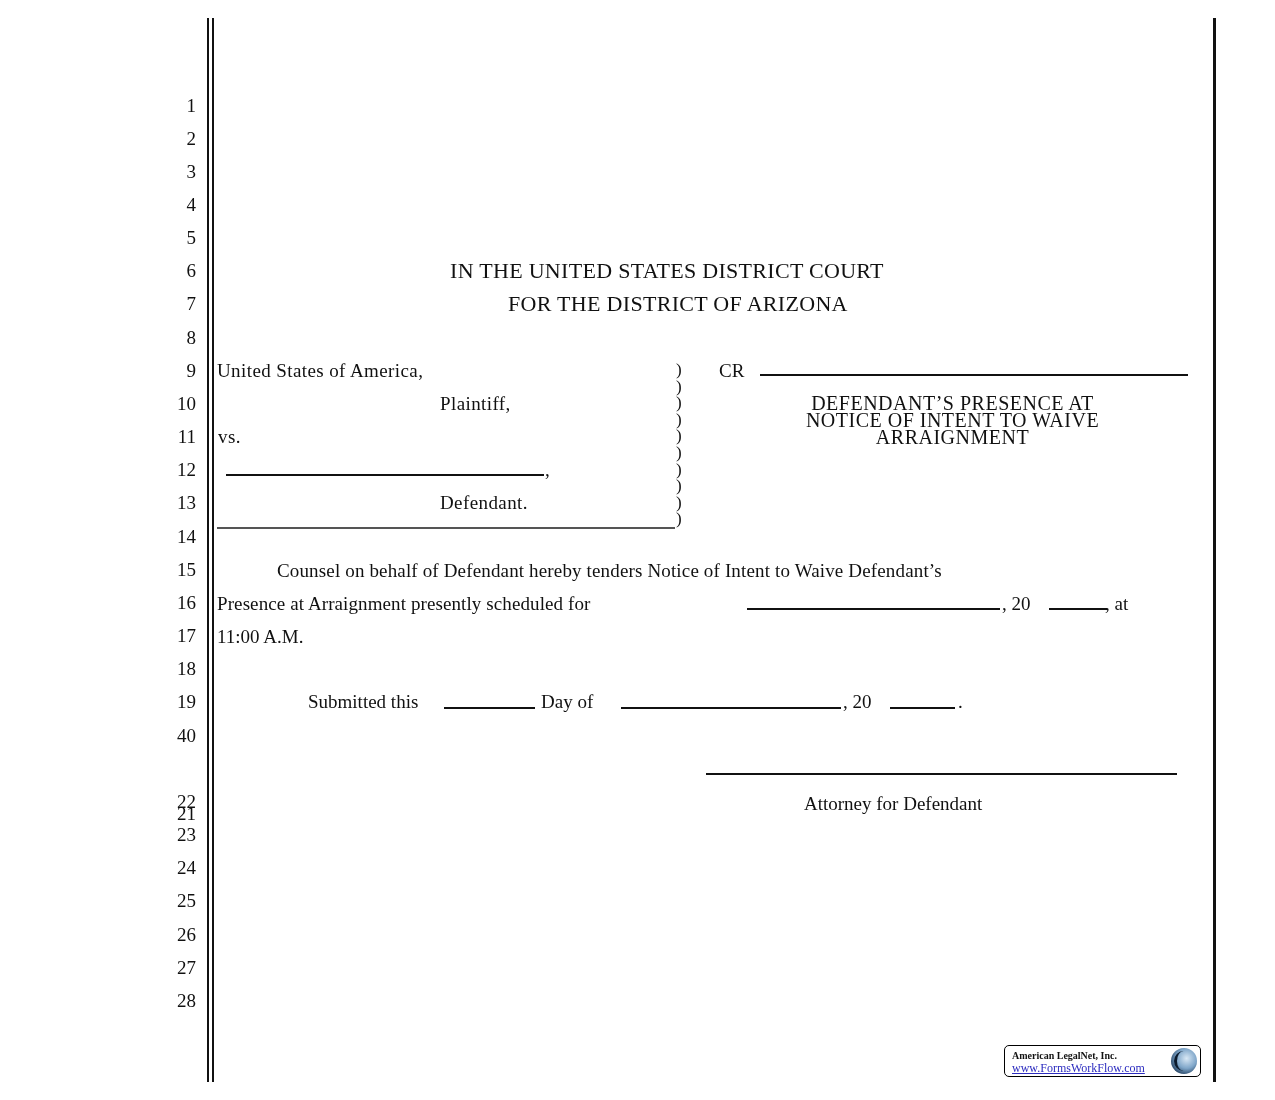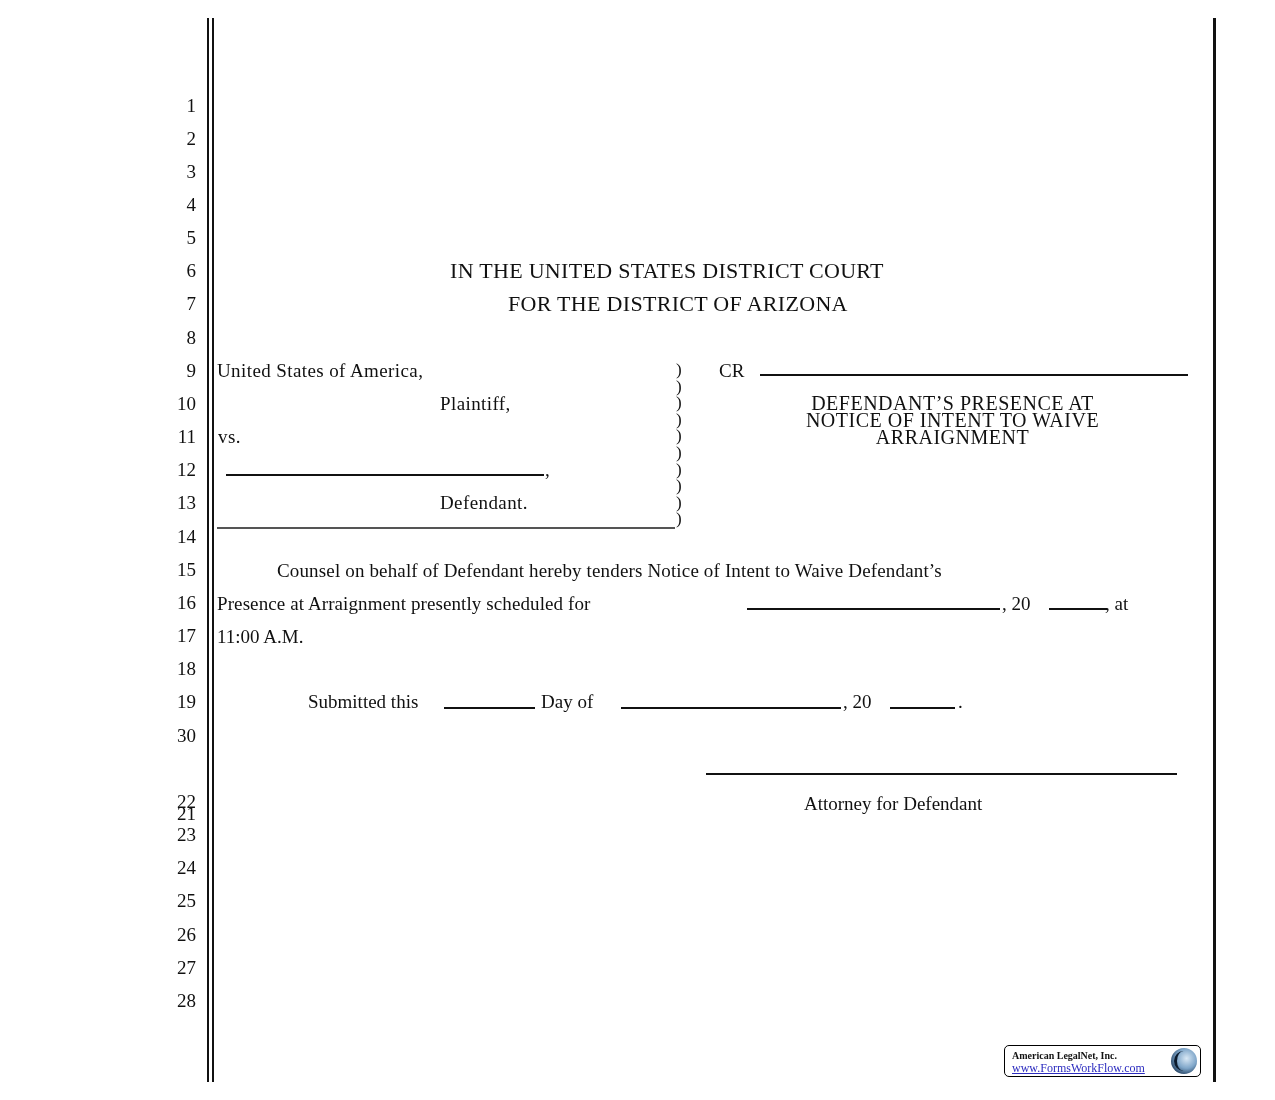--- a/index.html
+++ b/index.html
@@ -63,21 +63,21 @@
   <div class="linenum" style="top:394px">10</div>
   <div class="linenum" style="top:427px">11</div>
   <div class="linenum" style="top:460px">12</div>
   <div class="linenum" style="top:493px">13</div>
   <div class="linenum" style="top:527px">14</div>
   <div class="linenum" style="top:560px">15</div>
   <div class="linenum" style="top:593px">16</div>
   <div class="linenum" style="top:626px">17</div>
   <div class="linenum" style="top:659px">18</div>
   <div class="linenum" style="top:692px">19</div>
-  <div class="linenum" style="top:726px">30</div>
+  <div class="linenum" style="top:726px">40</div>
   <div class="linenum" style="top:804px">21</div>
   <div class="linenum" style="top:792px">22</div>
   <div class="linenum" style="top:825px">23</div>
   <div class="linenum" style="top:858px">24</div>
   <div class="linenum" style="top:891px">25</div>
   <div class="linenum" style="top:925px">26</div>
   <div class="linenum" style="top:958px">27</div>
   <div class="linenum" style="top:991px">28</div>
 </div>
 

